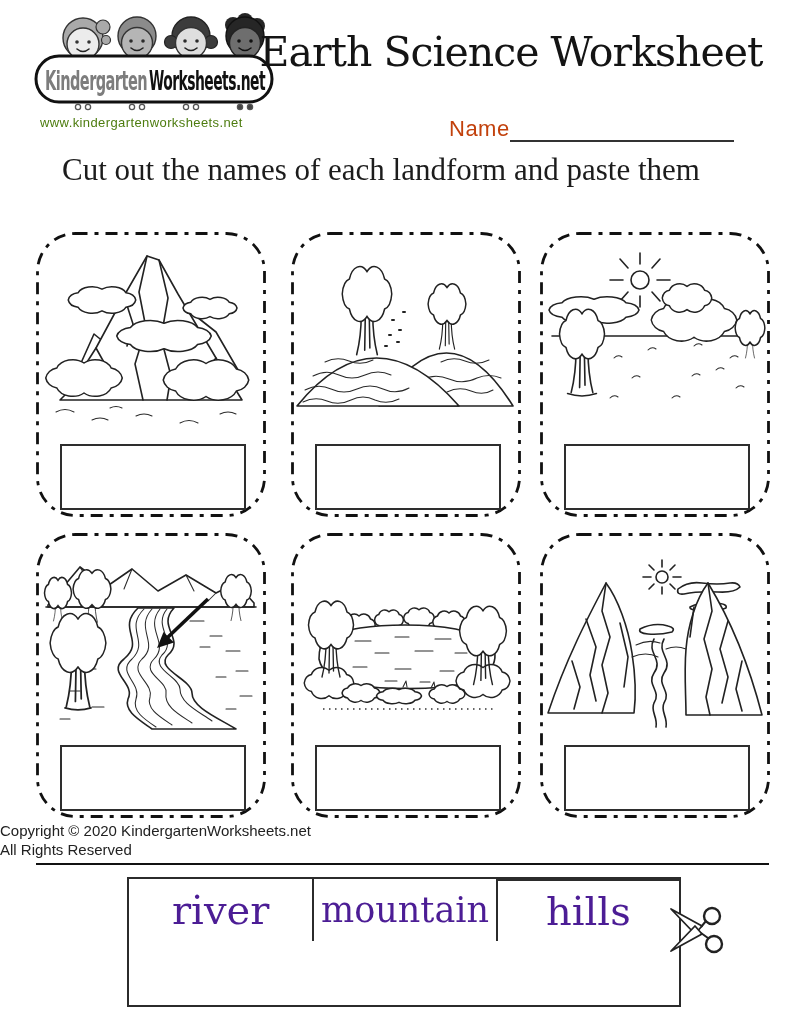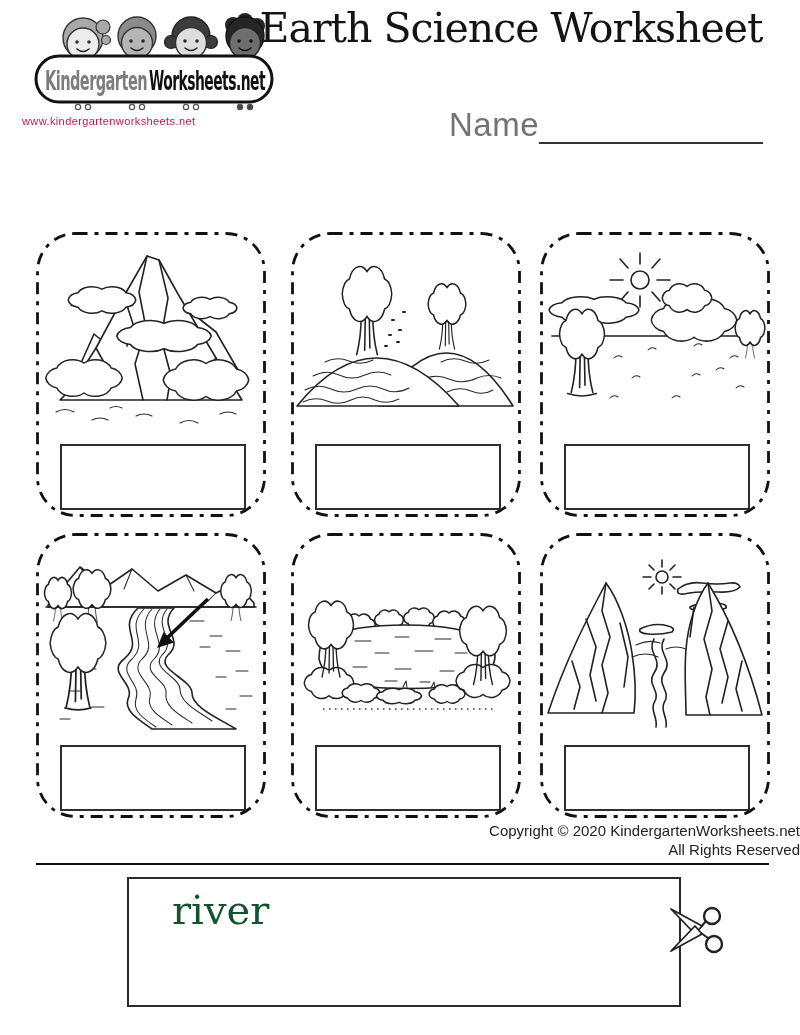--- a/index.html
+++ b/index.html
@@ -1,26 +1,26 @@
 <!DOCTYPE html>
 <html><head>
 <meta charset="utf-8">
 <style>
   html,body{margin:0;padding:0;background:#fff;}
   body{width:800px;height:1035px;position:relative;overflow:hidden;
        font-family:"Liberation Sans",sans-serif;color:#1a1a1a;}
   .abs{position:absolute;}
 
   
-  .title{left:256px;top:4px;width:510px;text-align:center;
+  .title{left:256px;top:28px;width:510px;text-align:center;
          font-family:"DejaVu Serif",serif;font-size:41px;font-weight:500;
          color:#141414;white-space:nowrap;letter-spacing:-1px;}
-  .site-url{left:22px;top:115px;font-size:11px;color:#be185d;letter-spacing:.4px;}
+  .site-url{left:40px;top:115px;font-size:13px;color:#4d7c0f;letter-spacing:.4px;}
   .name-row{left:449px;top:106px;display:flex;align-items:flex-end;}
-  .name-label{font-size:33px;color:#737373;letter-spacing:.5px;}
+  .name-label{font-size:22px;color:#c2410c;letter-spacing:.5px;}
   .name-line{display:inline-block;width:224px;height:34px;
              border-bottom:2.5px solid #333;}
   .instructions{left:62px;top:152px;width:690px;
                 font-family:"Liberation Serif","DejaVu Serif",serif;
                 font-size:31px;color:#1c1c1c;line-height:1.13;}
 
   
   .logo{left:33px;top:12px;}
   .logo-text{font-family:"DejaVu Sans",sans-serif;font-weight:bold;letter-spacing:-1px;}
 
@@ -31,26 +31,26 @@
   .answer{position:absolute;left:24px;top:212px;width:182px;height:62px;
           border:2.5px solid #2e2e2e;background:#fff;}
 
   .ln{stroke:#222;stroke-width:1.6;fill:none;stroke-linecap:round;stroke-linejoin:round;}
   .lw{stroke:#222;stroke-width:1.6;fill:#fff;stroke-linejoin:round;}
   .thin{stroke:#2a2a2a;stroke-width:1.05;fill:none;stroke-linecap:round;}
   .tr{stroke:#222;stroke-width:1.35;fill:none;stroke-linecap:round;}
   .blob{fill:#fff;stroke:#222;stroke-width:1.5;}
 
   
-  .copy{width:800px;text-align:right;font-size:15px;color:#222;}
+  .copy{width:800px;text-align:left;font-size:15px;color:#222;}
   .sep{left:36px;top:863px;width:733px;border-top:2px solid #111;height:0;}
   .word-table{left:127px;top:877px;width:550px;border:2px solid #2b2b2b;
               display:grid;grid-template-columns:1fr 1fr 1fr;grid-template-rows:62px 64px;}
   .wcell{display:flex;align-items:center;justify-content:center;
-         font-family:"DejaVu Serif",serif;font-size:40px;color:#14532d;
+         font-family:"DejaVu Serif",serif;font-size:40px;color:#4c1d95;
          border-left:2px solid #2b2b2b;border-top:2px solid #2b2b2b;}
   .wcell.c0{border-left:none;}
   .wcell.r0{border-top:none;}
   .wcell.small{font-size:35px;}
 </style>
 </head>
 <body>
 
 <svg class="abs logo" width="242" height="102" viewBox="0 0 242 102">
 
@@ -109,20 +109,21 @@
   <text class="logo-text" x="116" y="78" font-size="26" fill="#111" textLength="116" lengthAdjust="spacingAndGlyphs">Worksheets.net</text>
 </svg>
 
 <div class="abs title">Earth Science Worksheet</div>
 <div class="abs site-url">www.kindergartenworksheets.net</div>
 <div class="abs name-row">
   <span class="name-label">Name</span>
   <span class="name-line"></span>
 </div>
 <div class="abs instructions">
+  <div>Cut out the names of each landform and paste them</div>
 </div>
 
 <div class="card" style="left:36px;top:232px;">
   <svg class="border-svg" width="230" height="285">
     <rect x="1.5" y="1.5" width="227" height="282" rx="38" fill="none" stroke="#111" stroke-width="2.8" stroke-dasharray="12 7 4 7"></rect>
   </svg>
   <svg class="scene" width="222" height="200" viewBox="0 0 222 200">
     <defs>
         <path id="bA" vector-effect="non-scaling-stroke" d="M-45,0 A16,12 0 0 1 -32,-10 A20,13 0 0 1 0,-15 A20,13 0 0 1 32,-10 A16,12 0 0 1 45,0 A16,12 0 0 1 32,10 A20,13 0 0 1 0,15 A20,13 0 0 1 -32,10 A16,12 0 0 1 -45,0 Z"></path>
       </defs>
@@ -306,20 +307,22 @@
   </svg>
   <div class="answer"></div>
 </div>
 
 <div class="abs copy" style="top:822px;">Copyright © 2020 KindergartenWorksheets.net</div>
 <div class="abs copy" style="top:841px;">All Rights Reserved</div>
 <div class="abs sep"></div>
 
 <div class="abs word-table">
   <div class="wcell r0 c0">river</div>
+  <div class="wcell r0 small">mountain</div>
+  <div class="wcell">hills</div>
 </div>
 
 <svg class="abs" style="left:668px;top:903px;" width="62" height="54" viewBox="0 0 62 54">
   <polygon points="3,6 34,23 27,31" fill="#fff" stroke="#222" stroke-width="1.8" stroke-linejoin="round"></polygon>
   <polygon points="3,48 34,31 27,23" fill="#fff" stroke="#222" stroke-width="1.8" stroke-linejoin="round"></polygon>
   <circle cx="44" cy="13" r="8" fill="#fff" stroke="#222" stroke-width="2.4"></circle>
   <circle cx="46" cy="41" r="8" fill="#fff" stroke="#222" stroke-width="2.4"></circle>
   <path d="M33,24 L38,18 M33,30 L40,35" stroke="#222" stroke-width="2" fill="none"></path>
 </svg>
 

